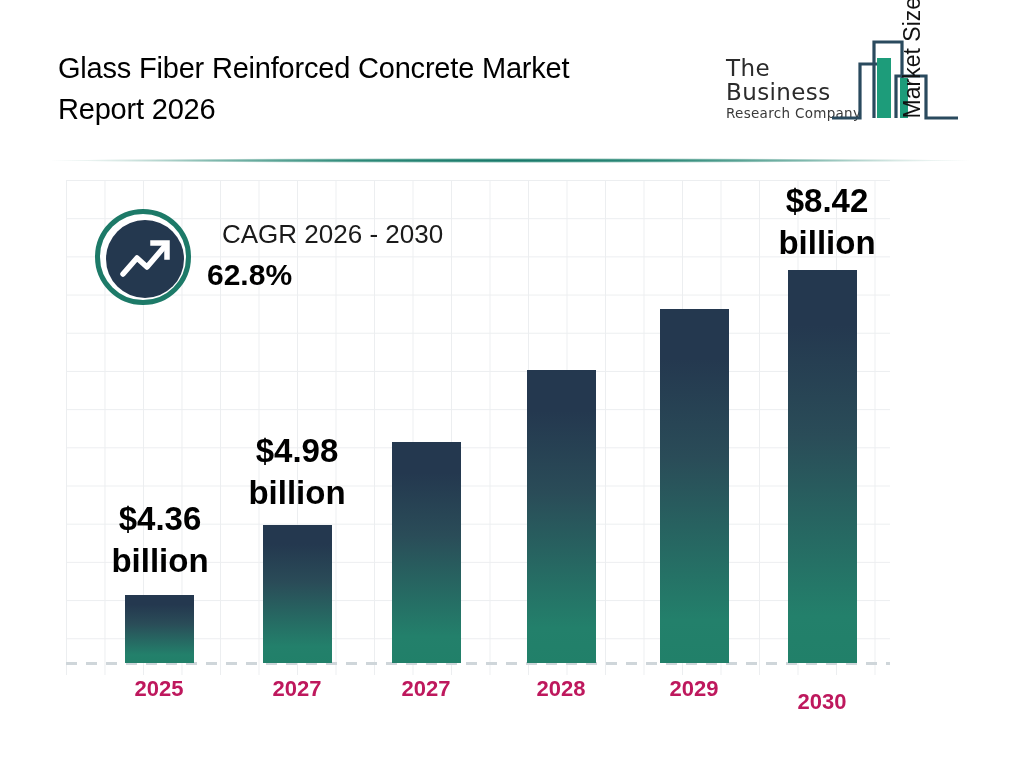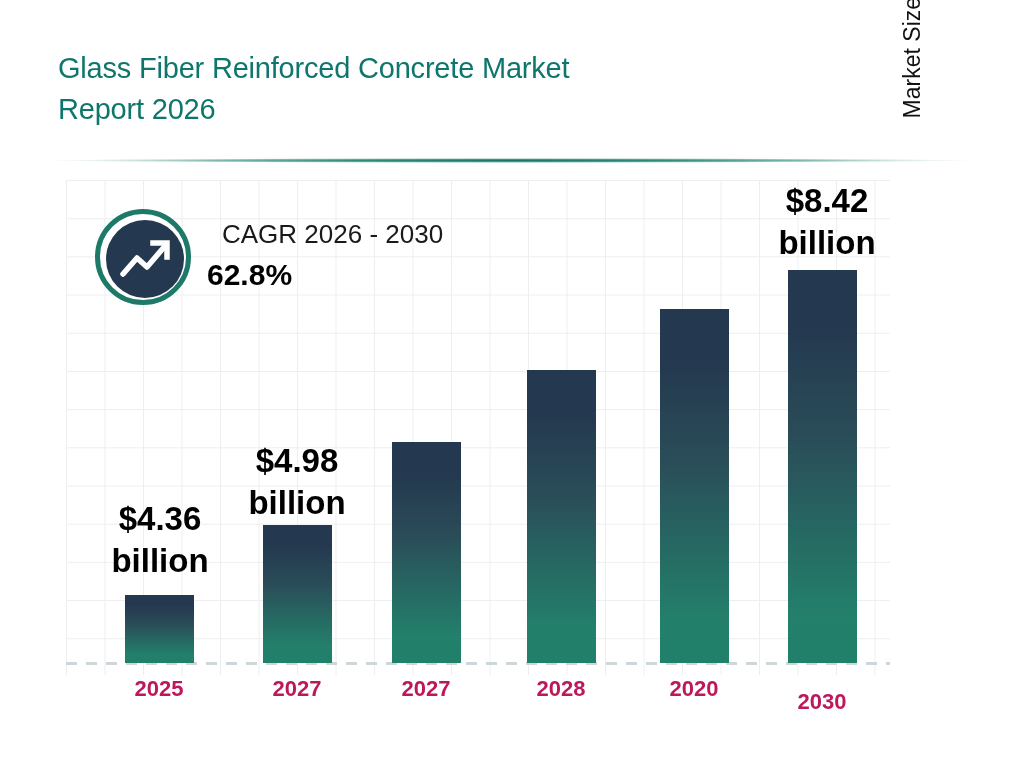--- a/index.html
+++ b/index.html
@@ -24,21 +24,21 @@
     width: 1024px; height: 150px;
   }
   #page-title {
     position: absolute;
     left: 58px; top: 48px;
     width: 640px;
     font-size: 29px;
     font-weight: 400;
     line-height: 1.42;
     letter-spacing: -0.2px;
-    color: #0f766e;
+    color: #000000;
     white-space: pre-line;
   }
 
   
   #logo {
     position: absolute;
     left: 726px; top: 36px;
     width: 244px; height: 90px;
   }
   #logo-text {
@@ -192,50 +192,67 @@
   }
 </style>
 </head>
 <body>
 
 <div id="header">
 
   <div id="page-title">Glass Fiber Reinforced Concrete Market
 Report 2026</div>
 
+  <div id="logo">
+    <div id="logo-text">
+      <div id="logo-line1">The Business</div>
+      <div id="logo-line2">Research Company</div>
+    </div>
+    <div id="logo-mark">
+      <svg width="130" height="90" viewBox="0 0 130 90" xmlns="http://www.w3.org/2000/svg">
+        <g fill="none" stroke="#2a4a5e" stroke-width="3.2">
+          <path d="M2,82 L30,82 L30,28 L56,28 L56,82"></path>
+          <path d="M44,82 L44,6 L72,6 L72,82"></path>
+          <path d="M66,82 L66,40 L96,40 L96,82 L128,82"></path>
+        </g>
+        <rect x="47" y="22" width="14" height="60" fill="#1d9c7a"></rect>
+        <rect x="70" y="42" width="8" height="40" fill="#1d9c7a"></rect>
+      </svg>
+    </div>
+  </div>
 </div>
 
 <div id="divider"></div>
 
 <div id="chart">
 
   <div id="plot"></div>
   <div id="baseline"></div>
 
   <div id="bars-layer">
     <div class="bar" style="left:125px; height:68px;"></div>
     <div class="bar" style="left:263px; height:138px;"></div>
     <div class="bar" style="left:392px; height:221px;"></div>
     <div class="bar" style="left:527px; height:293px;"></div>
     <div class="bar" style="left:660px; height:354px;"></div>
     <div class="bar" style="left:788px; height:393px;"></div>
   </div>
 
   <div class="bar-label" style="left:110px; top:330px; width:100px;">$4.36
 billion</div>
-  <div class="bar-label" style="left:247px; top:272px; width:100px;">$4.98
+  <div class="bar-label" style="left:247px; top:262px; width:100px;">$4.98
 billion</div>
   <div class="bar-label" style="left:772px; top:12px; width:110px;">$8.42
 billion</div>
 
   <div class="x-tick" style="left:109px;">2025</div>
   <div class="x-tick" style="left:247px;">2027</div>
   <div class="x-tick" style="left:376px;">2027</div>
   <div class="x-tick" style="left:511px;">2028</div>
-  <div class="x-tick" style="left:644px;">2020</div>
+  <div class="x-tick" style="left:644px;">2029</div>
   <div class="x-tick" style="left:772px;margin-top:13px;">2030</div>
 
   <div id="y-axis-label">Market Size (in USD Billion)</div>
 
   <div id="cagr-group">
     <div id="cagr-badge">
       <div id="cagr-badge-inner">
         <div id="cagr-badge-icon">
           <svg width="52" height="46" viewBox="0 0 52 46" xmlns="http://www.w3.org/2000/svg">
             <polyline points="3,38 17,22 27,31 45,10" fill="none" stroke="#ffffff" stroke-width="5.5" stroke-linecap="round" stroke-linejoin="round"></polyline>

